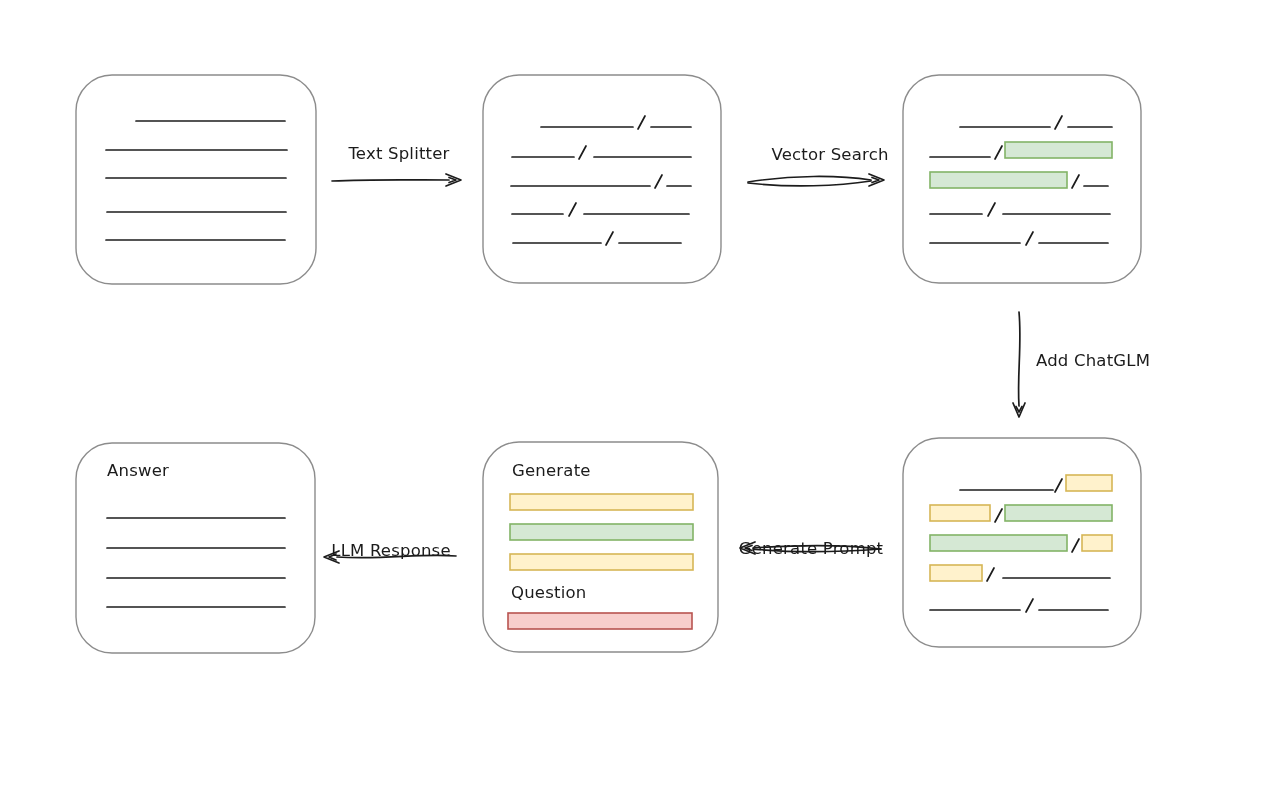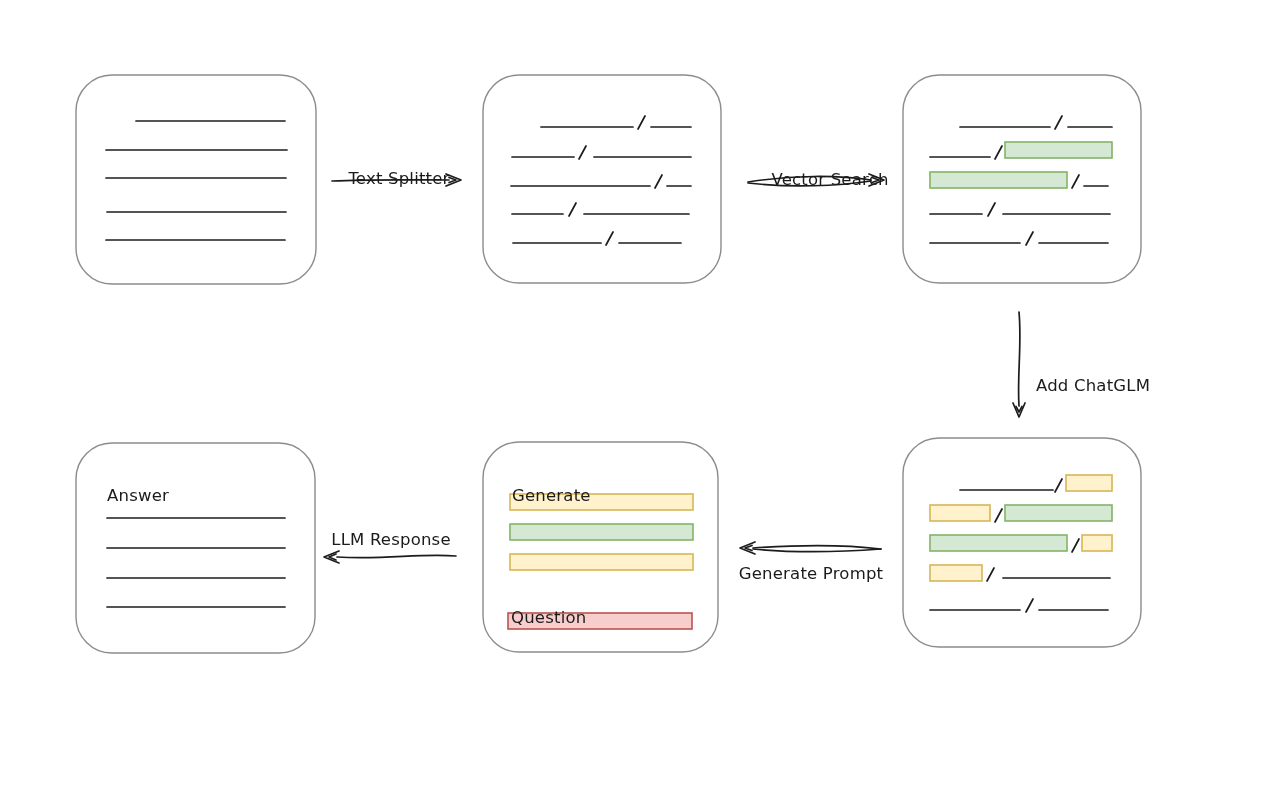--- a/index.html
+++ b/index.html
@@ -20,21 +20,20 @@
   .hl-yellow{fill:#fff2cc;stroke:#d6b656;}
   .hl-red{fill:#f8cecc;stroke:#b85450;}
   .lbl{
     position:absolute;
     color:#1b1b1b;
     font-size:16.5px;
     font-weight:500;
     letter-spacing:0.2px;
     white-space:nowrap;
     line-height:1.1;
-    margin-top:25px;
   }
   .lbl.center{transform:translateX(-50%);}
   .caption{font-size:19.5px;font-weight:500;}
 </style>
 </head>
 <body>
 
 <div id="stage">
 
   <svg id="draw" width="1262" height="792" viewBox="0 0 1262 792">
@@ -168,21 +167,21 @@
   </svg>
 
   <div class="lbl center" style="left:399px;top:145px;">Text Splitter</div>
 
   <div class="lbl center" style="left:830px;top:146px;">Vector Search</div>
 
   <div class="lbl" style="left:1036px;top:352px;">Add ChatGLM</div>
 
   <div class="lbl center" style="left:811px;top:540px;">Generate Prompt</div>
 
-  <div class="lbl center" style="left:391px;top:506px;">LLM Response</div>
+  <div class="lbl center" style="left:391px;top:542px;">LLM Response</div>
 
   <div class="lbl" style="left:512px;top:462px;">Generate</div>
 
   <div class="lbl" style="left:511px;top:584px;">Question</div>
 
   <div class="lbl" style="left:107px;top:462px;">Answer</div>
 
 </div>
 
 </body></html>

